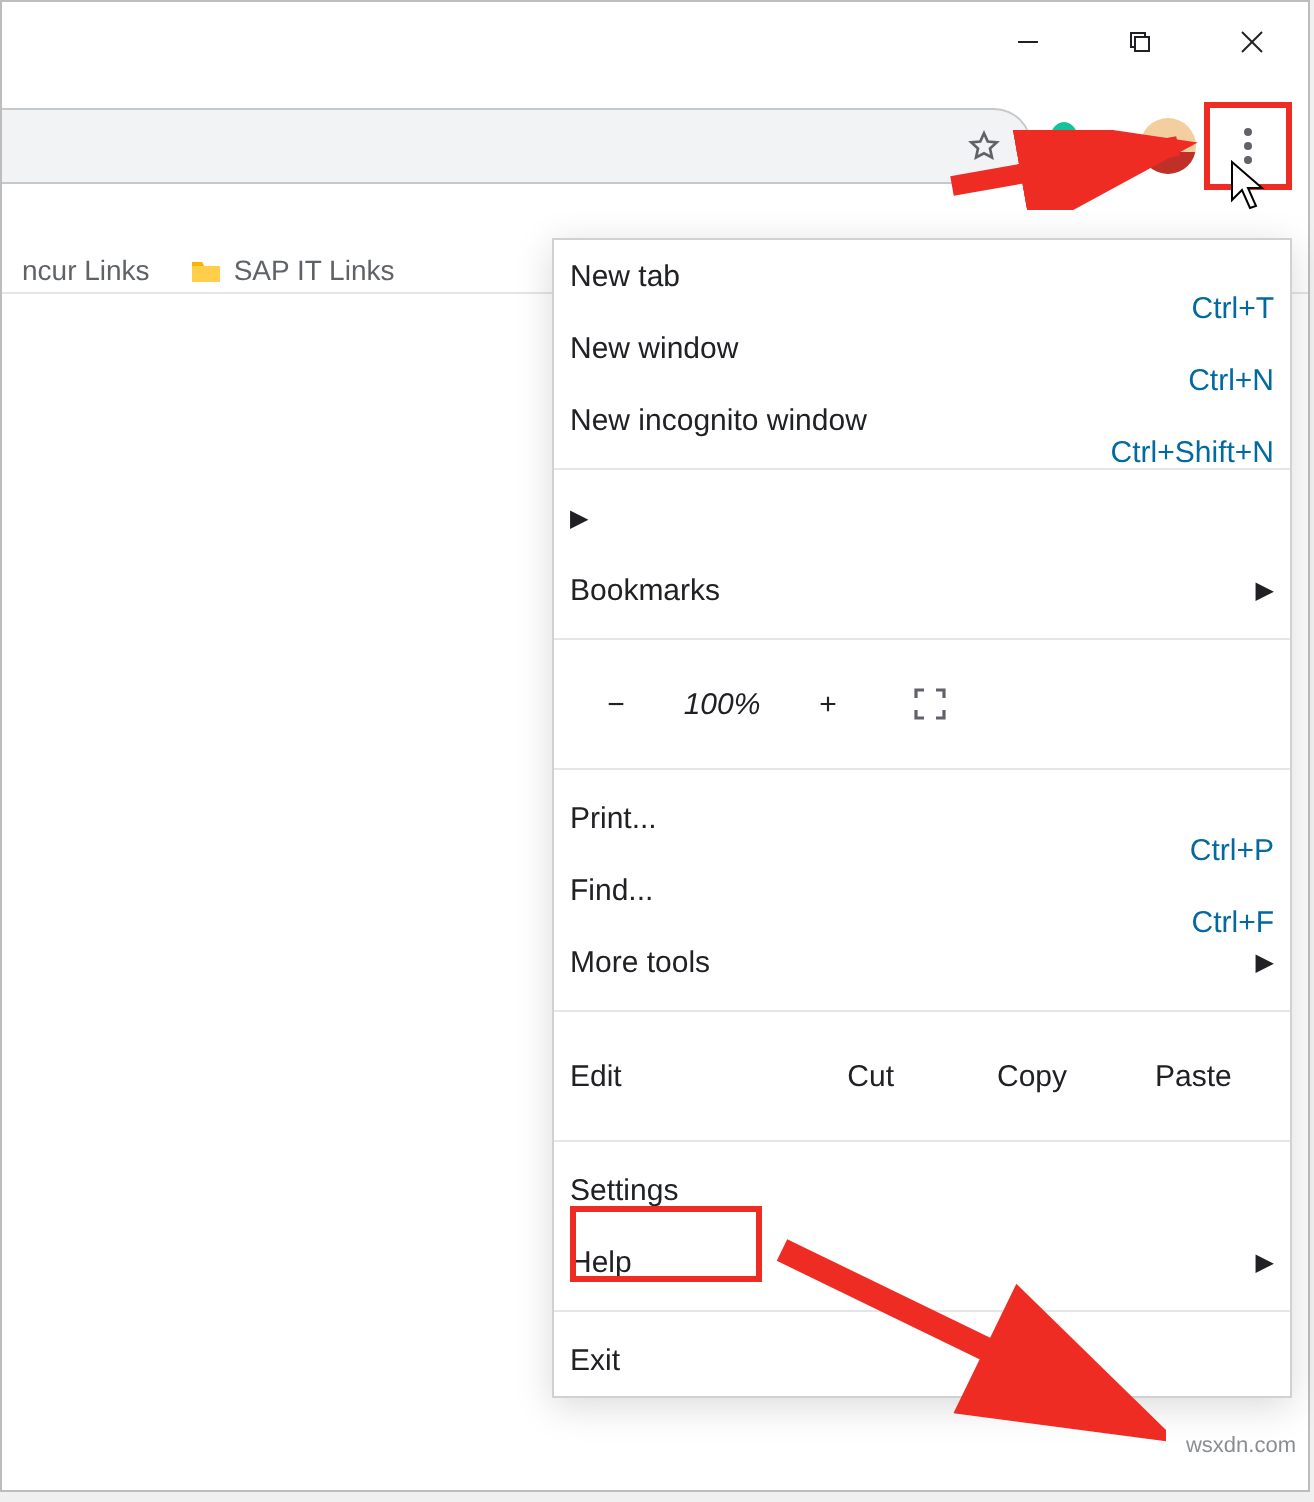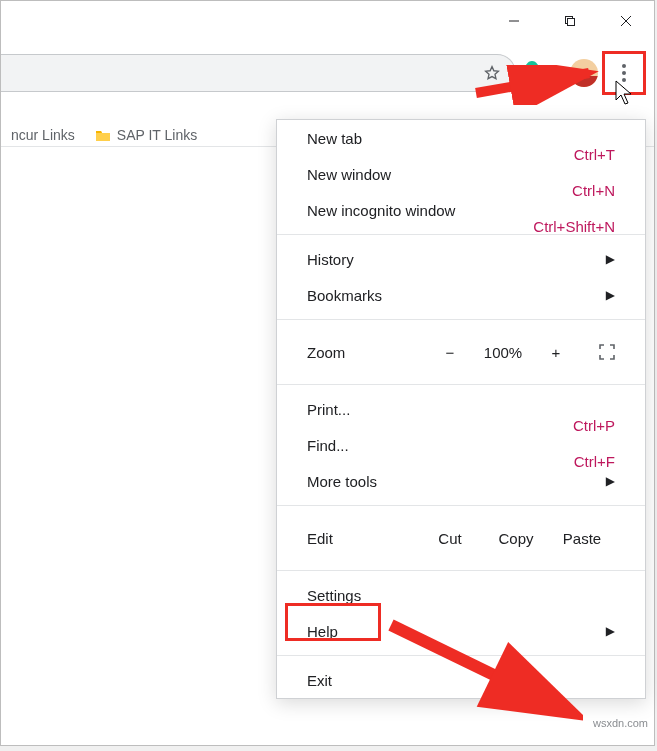--- a/index.html
+++ b/index.html
@@ -91,33 +91,33 @@
     right: 8px; top: 118px;
     width: 370px;
     background: #fff;
     border: 1px solid #cfd1d4;
     box-shadow: 0 4px 18px rgba(0,0,0,.15);
     color: #202124;
     z-index: 3;
   }
   .menu .row {
     display: flex; align-items: center;
-    padding: 0 30px;
+    padding: 0 8px;
     height: 36px;
     cursor: pointer;
   }
   .menu .label { flex: 1; text-align: left; }
-  .menu .shortcut { color: #be185d; margin-top: 32px; }
+  .menu .shortcut { color: #0369a1; margin-top: 32px; }
   .menu .chevron { color: #202124; font-size: 12px; }
   .menu hr { border: none; border-top: 1px solid #e3e5e7; margin: 6px 0; }
   .zoom-row { height: 52px !important; display:flex;}
   .zoom-row .seg { display:flex; align-items:center; justify-content:center; }
   .zoom-row .label-seg { flex: 0 0 120px; text-align:left; justify-content:flex-start; padding-left:0;}
   .zoom-row .minus, .zoom-row .plus { flex:0 0 46px; cursor:pointer; color:#202124;}
-  .zoom-row .pct { flex:0 0 60px; }
+  .zoom-row .pct { flex:0 0 60px;font-style:italic; }
   .zoom-row .full { flex:0 0 56px; cursor:pointer;}
   .edit-row { height: 52px !important; }
   .edit-row .label { flex: 0 0 110px; }
   .edit-row .act { flex:1; text-align:center; cursor:pointer;}
   .highlight {
     position:absolute; border:3px solid #ee2c24;
     z-index: 4;
     pointer-events:none;
   }
   .cursor {
@@ -205,30 +205,28 @@
     <div class="row">
       <span class="label">New window</span>
       <span class="shortcut">Ctrl+N</span>
     </div>
     <div class="row">
       <span class="label">New incognito window</span>
       <span class="shortcut">Ctrl+Shift+N</span>
     </div>
     <hr>
     <div class="row">
-      <span class="label">History</span>
       <span class="chevron">▶</span>
     </div>
     <div class="row">
       <span class="label">Bookmarks</span>
       <span class="chevron">▶</span>
     </div>
     <hr>
     <div class="row zoom-row">
-      <span class="seg label-seg">Zoom</span>
       <span class="seg minus">−</span>
       <span class="seg pct">100%</span>
       <span class="seg plus">+</span>
       <span class="seg full">
         <svg width="18" height="18" viewBox="0 0 18 18">
             <g stroke="#5f6368" stroke-width="1.6" fill="none">
               <path d="M2 6V2h4"></path>
               <path d="M16 6V2h-4"></path>
               <path d="M2 12v4h4"></path>
               <path d="M16 12v4h-4"></path>

